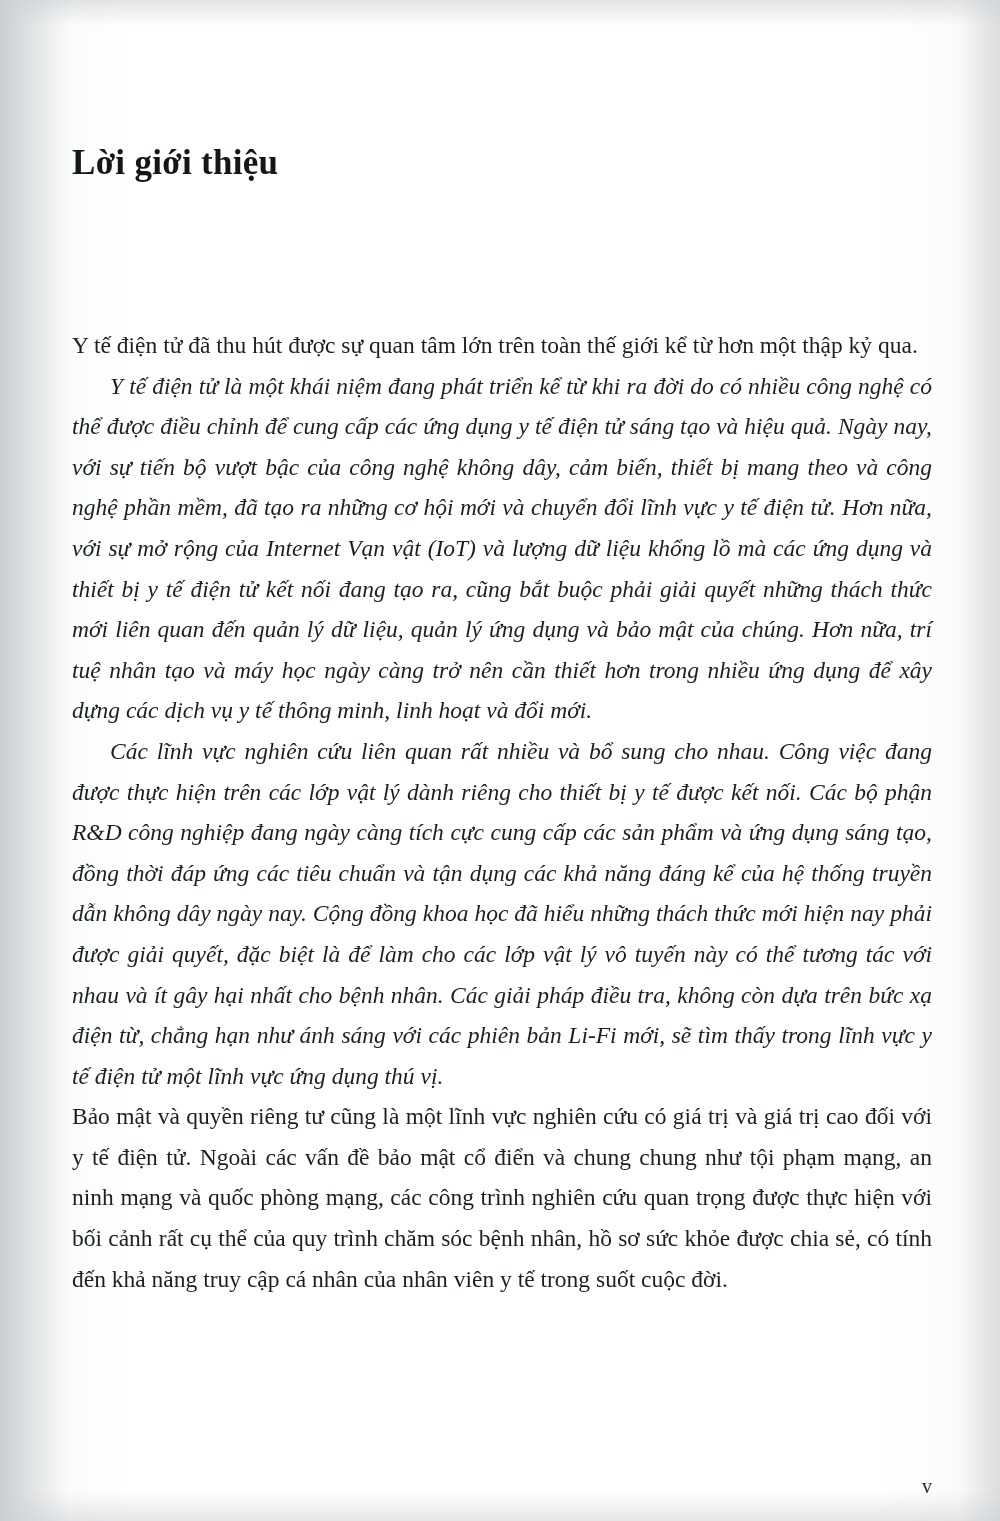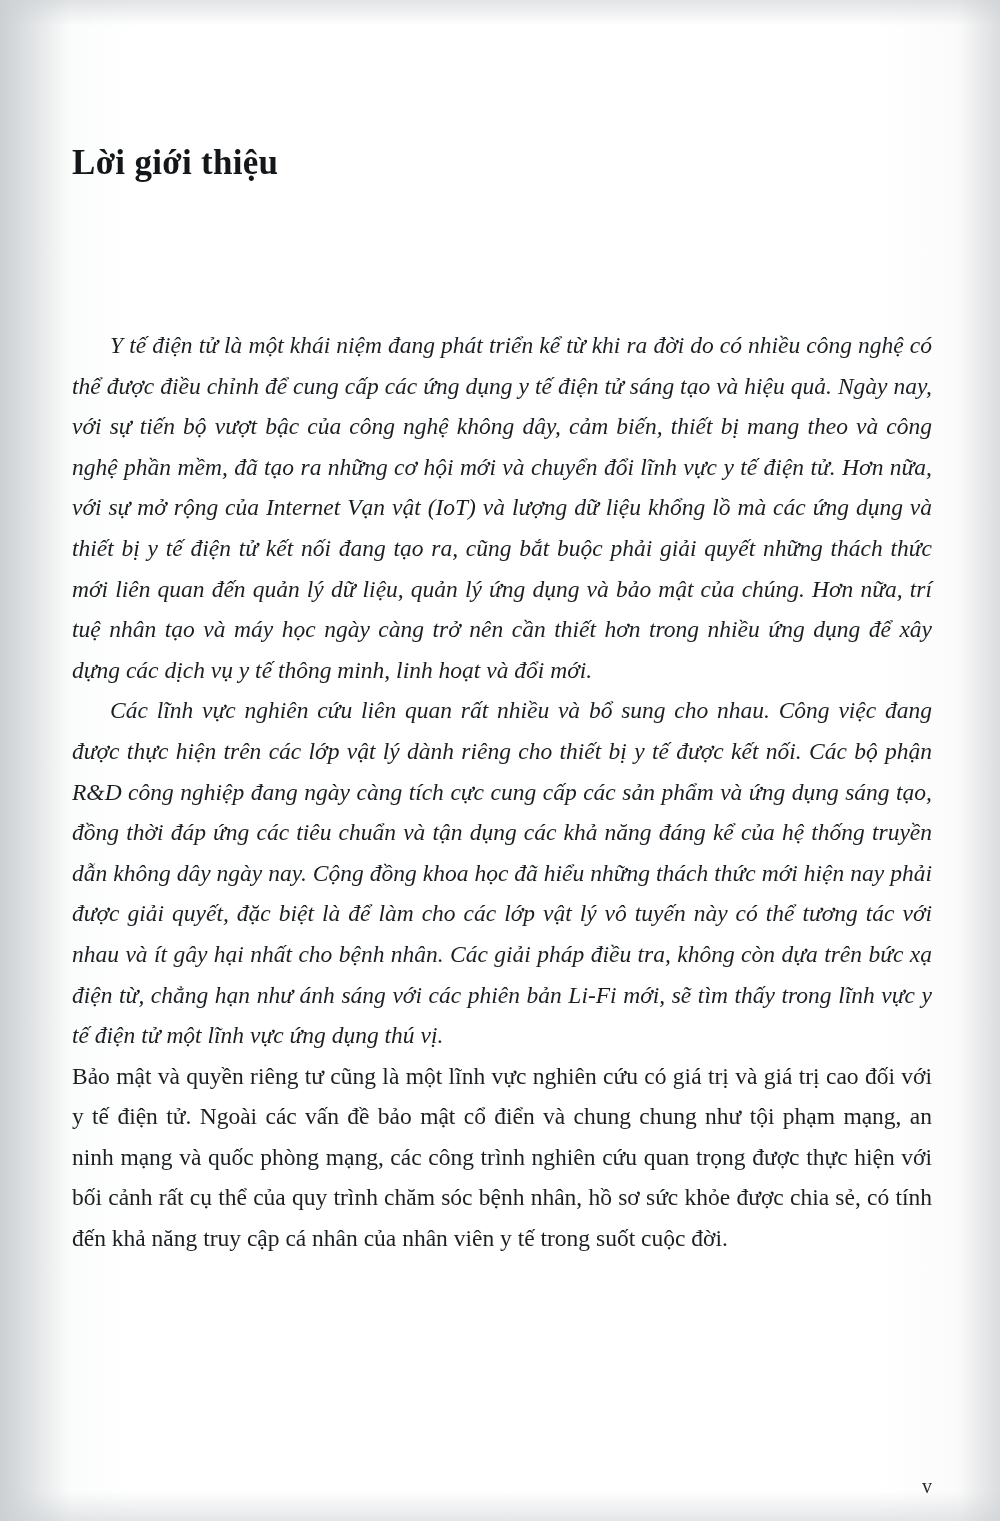--- a/index.html
+++ b/index.html
@@ -128,20 +128,21 @@
 <div class="page">
   <div class="gutter-shade"></div>
   <div class="edge-shade-right"></div>
   <div class="edge-shade-top"></div>
   <div class="edge-shade-bottom"></div>
 
   <div class="content">
     <h1 class="doc-title">Lời giới thiệu</h1>
 
     <div class="body-text">
+      <p>Y tế điện tử đã thu hút được sự quan tâm lớn trên toàn thế giới kể từ hơn một thập kỷ qua.</p>
       <p class="indent">Y tế điện tử là một khái niệm đang phát triển kể từ khi ra đời do có nhiều công nghệ có thể được điều chỉnh để cung cấp các ứng dụng y tế điện tử sáng tạo và hiệu quả. Ngày nay, với sự tiến bộ vượt bậc của công nghệ không dây, cảm biến, thiết bị mang theo và công nghệ phần mềm, đã tạo ra những cơ hội mới và chuyển đổi lĩnh vực y tế điện tử. Hơn nữa, với sự mở rộng của Internet Vạn vật (IoT) và lượng dữ liệu khổng lồ mà các ứng dụng và thiết bị y tế điện tử kết nối đang tạo ra, cũng bắt buộc phải giải quyết những thách thức mới liên quan đến quản lý dữ liệu, quản lý ứng dụng và bảo mật của chúng. Hơn nữa, trí tuệ nhân tạo và máy học ngày càng trở nên cần thiết hơn trong nhiều ứng dụng để xây dựng các dịch vụ y tế thông minh, linh hoạt và đổi mới.</p>
       <p class="indent">Các lĩnh vực nghiên cứu liên quan rất nhiều và bổ sung cho nhau. Công việc đang được thực hiện trên các lớp vật lý dành riêng cho thiết bị y tế được kết nối. Các bộ phận R&amp;D công nghiệp đang ngày càng tích cực cung cấp các sản phẩm và ứng dụng sáng tạo, đồng thời đáp ứng các tiêu chuẩn và tận dụng các khả năng đáng kể của hệ thống truyền dẫn không dây ngày nay. Cộng đồng khoa học đã hiểu những thách thức mới hiện nay phải được giải quyết, đặc biệt là để làm cho các lớp vật lý vô tuyến này có thể tương tác với nhau và ít gây hại nhất cho bệnh nhân. Các giải pháp điều tra, không còn dựa trên bức xạ điện từ, chẳng hạn như ánh sáng với các phiên bản Li-Fi mới, sẽ tìm thấy trong lĩnh vực y tế điện tử một lĩnh vực ứng dụng thú vị.</p>
       <p>Bảo mật và quyền riêng tư cũng là một lĩnh vực nghiên cứu có giá trị và giá trị cao đối với y tế điện tử. Ngoài các vấn đề bảo mật cổ điển và chung chung như tội phạm mạng, an ninh mạng và quốc phòng mạng, các công trình nghiên cứu quan trọng được thực hiện với bối cảnh rất cụ thể của quy trình chăm sóc bệnh nhân, hồ sơ sức khỏe được chia sẻ, có tính đến khả năng truy cập cá nhân của nhân viên y tế trong suốt cuộc đời.</p>
     </div>
 
     <div class="page-number">v</div>
   </div>
 </div>
 
 </body></html>

